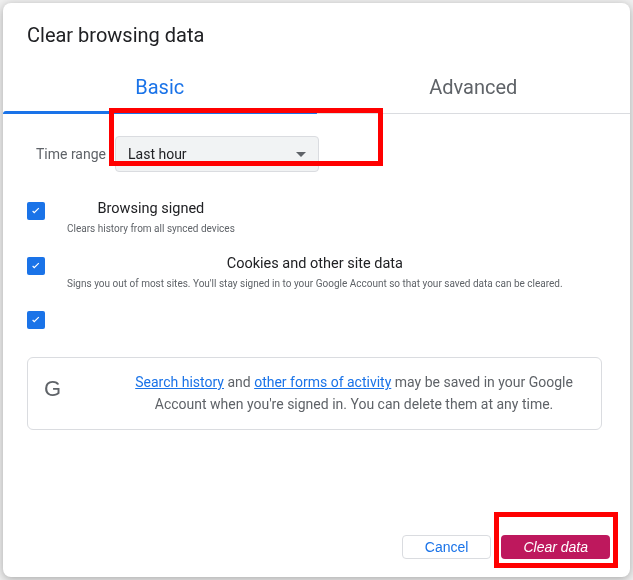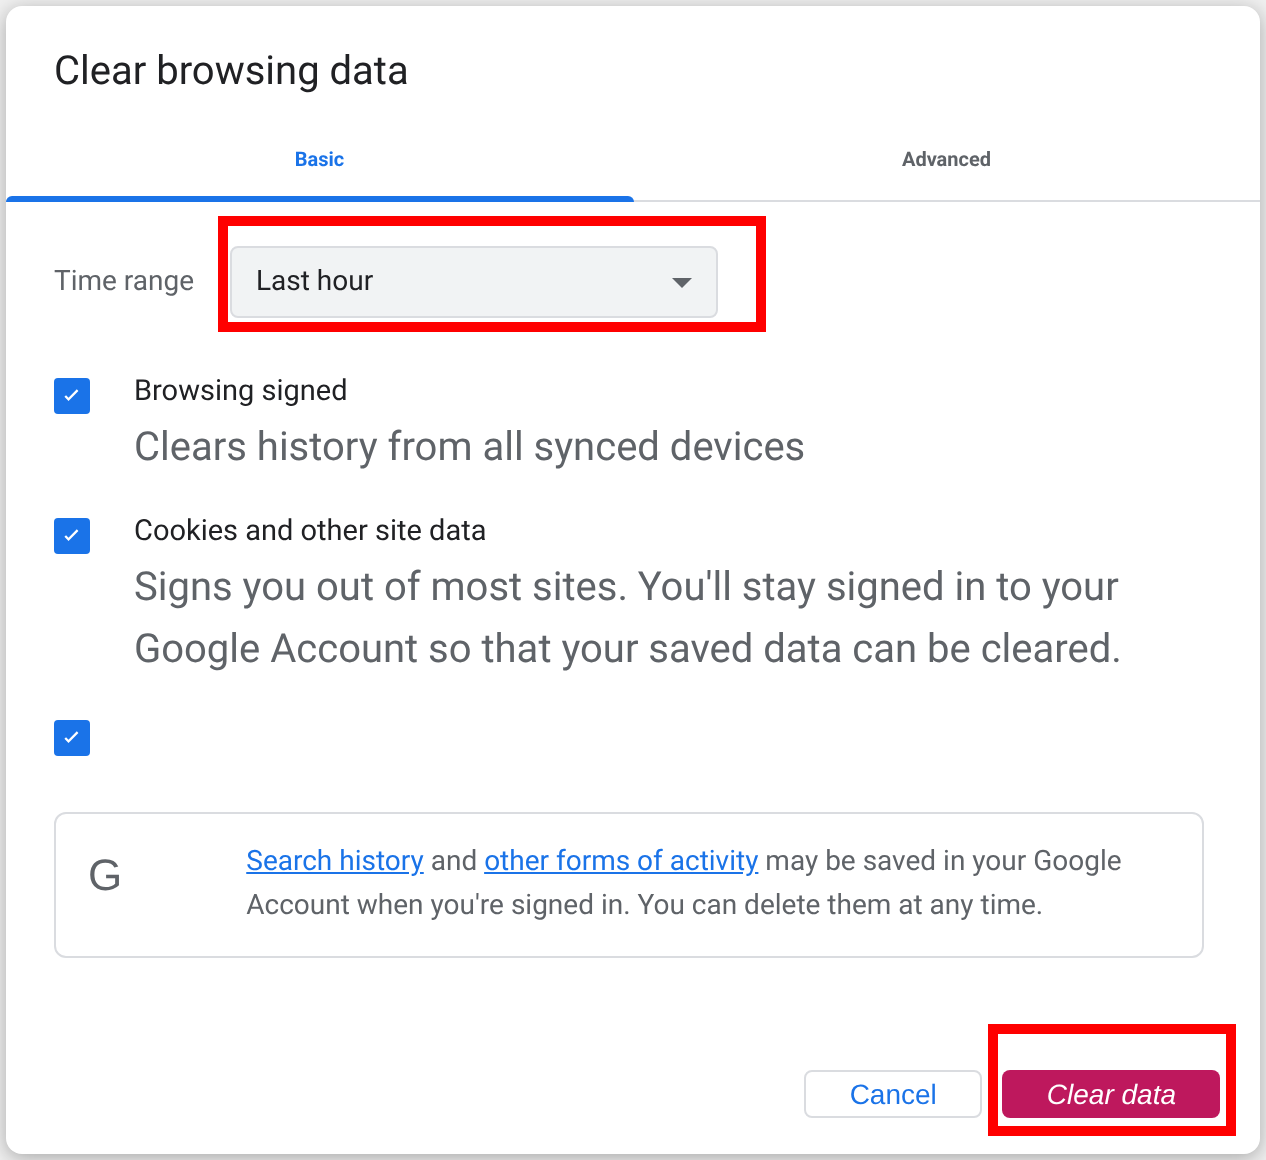--- a/index.html
+++ b/index.html
@@ -28,62 +28,63 @@
     padding: 20px 24px 16px 24px;
   }
   .tabs {
     display: flex;
     border-bottom: 1px solid #dadce0;
   }
   .tab {
     flex: 1;
     text-align: center;
     padding: 12px 0 14px 0;
-    font-size: 10px;
-    color: #5f6368;
-    cursor: pointer;
-    position: relative;
-    font-weight: 700;
+    font-size: 20px;
+    color: #5f6368;
+    cursor: pointer;
+    position: relative;
+    font-weight: 400;
   }
   .tab.active {
     color: #1a73e8;
   }
   .tab.active::after {
     content: "";
     position: absolute;
     left: 0; right: 0; bottom: -1px;
     height: 3px;
     background: #1a73e8;
     border-radius: 3px 3px 0 0;
   }
   .scroll-area {
     flex: 1;
     overflow-y: auto;
     padding: 0 28px 0 24px;
     position: relative;
+    text-align: center;
   }
   .scroll-area::-webkit-scrollbar { width: 16px; }
   .scroll-area::-webkit-scrollbar-track { background: #f1f1f1; }
   .scroll-area::-webkit-scrollbar-thumb { background: #c1c1c1; }
   .scroll-area::-webkit-scrollbar-button { background: #f1f1f1; height:16px;}
   .time-row {
     display: flex;
     align-items: center;
     padding: 22px 0 10px 0;
   }
   .time-label {
     font-size: 14px;
     color: #5f6368;
     width: 88px;
   }
   .select-wrap {
     position: relative;
   }
   .select {
-    width: 244px;
+    width: 204px;
     height: 36px;
     border: 1px solid #dadce0;
     background: #f1f3f4;
     border-radius: 4px;
     display: flex;
     align-items: center;
     padding: 0 12px;
     font-size: 14px;
     color: #202124;
     cursor: pointer;
@@ -119,21 +120,21 @@
   .chk svg { width: 14px; height: 14px; }
   .opt-text {
     padding-left: 22px;
   }
   .opt-title {
     font-size: 14.5px;
     color: #202124;
     margin-bottom: 4px;
   }
   .opt-desc {
-    font-size: 20px;
+    font-size: 10px;
     color: #5f6368;
     line-height: 1.55;
   }
   .info-box {
     margin-top: 28px;
     border: 1px solid #dadce0;
     border-radius: 6px;
     padding: 14px 16px;
     display: flex;
     align-items: flex-start;

